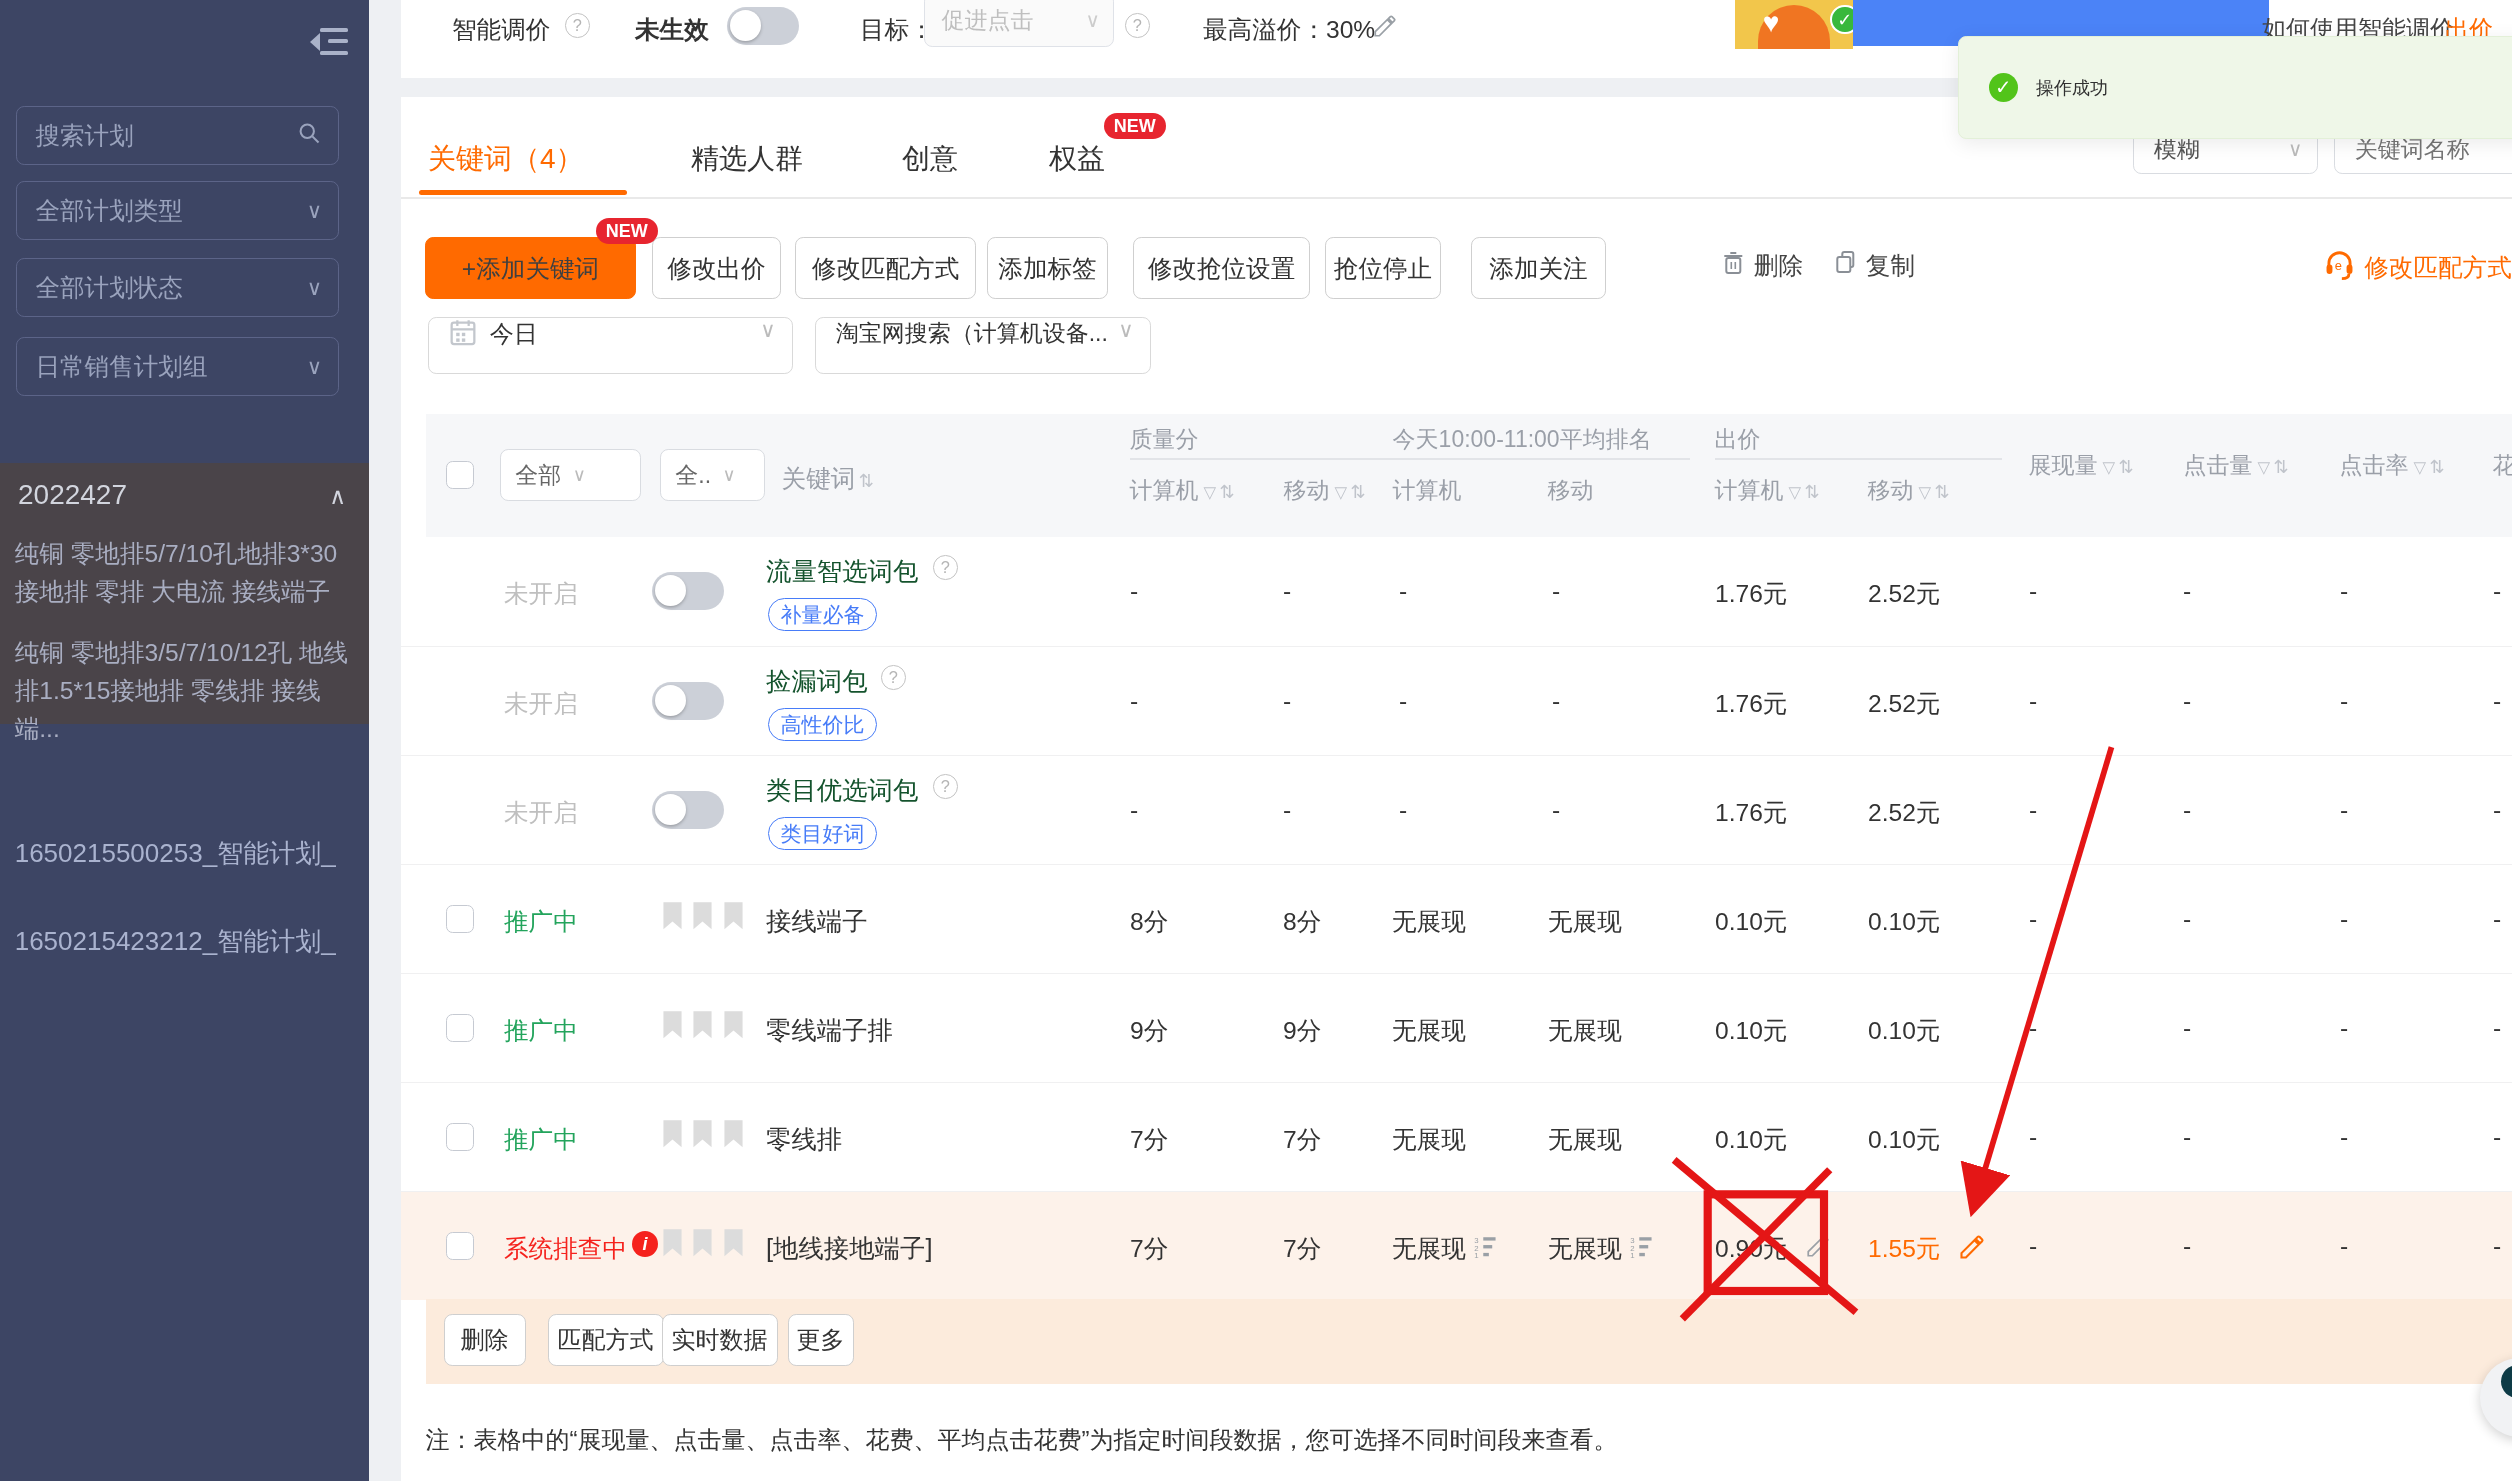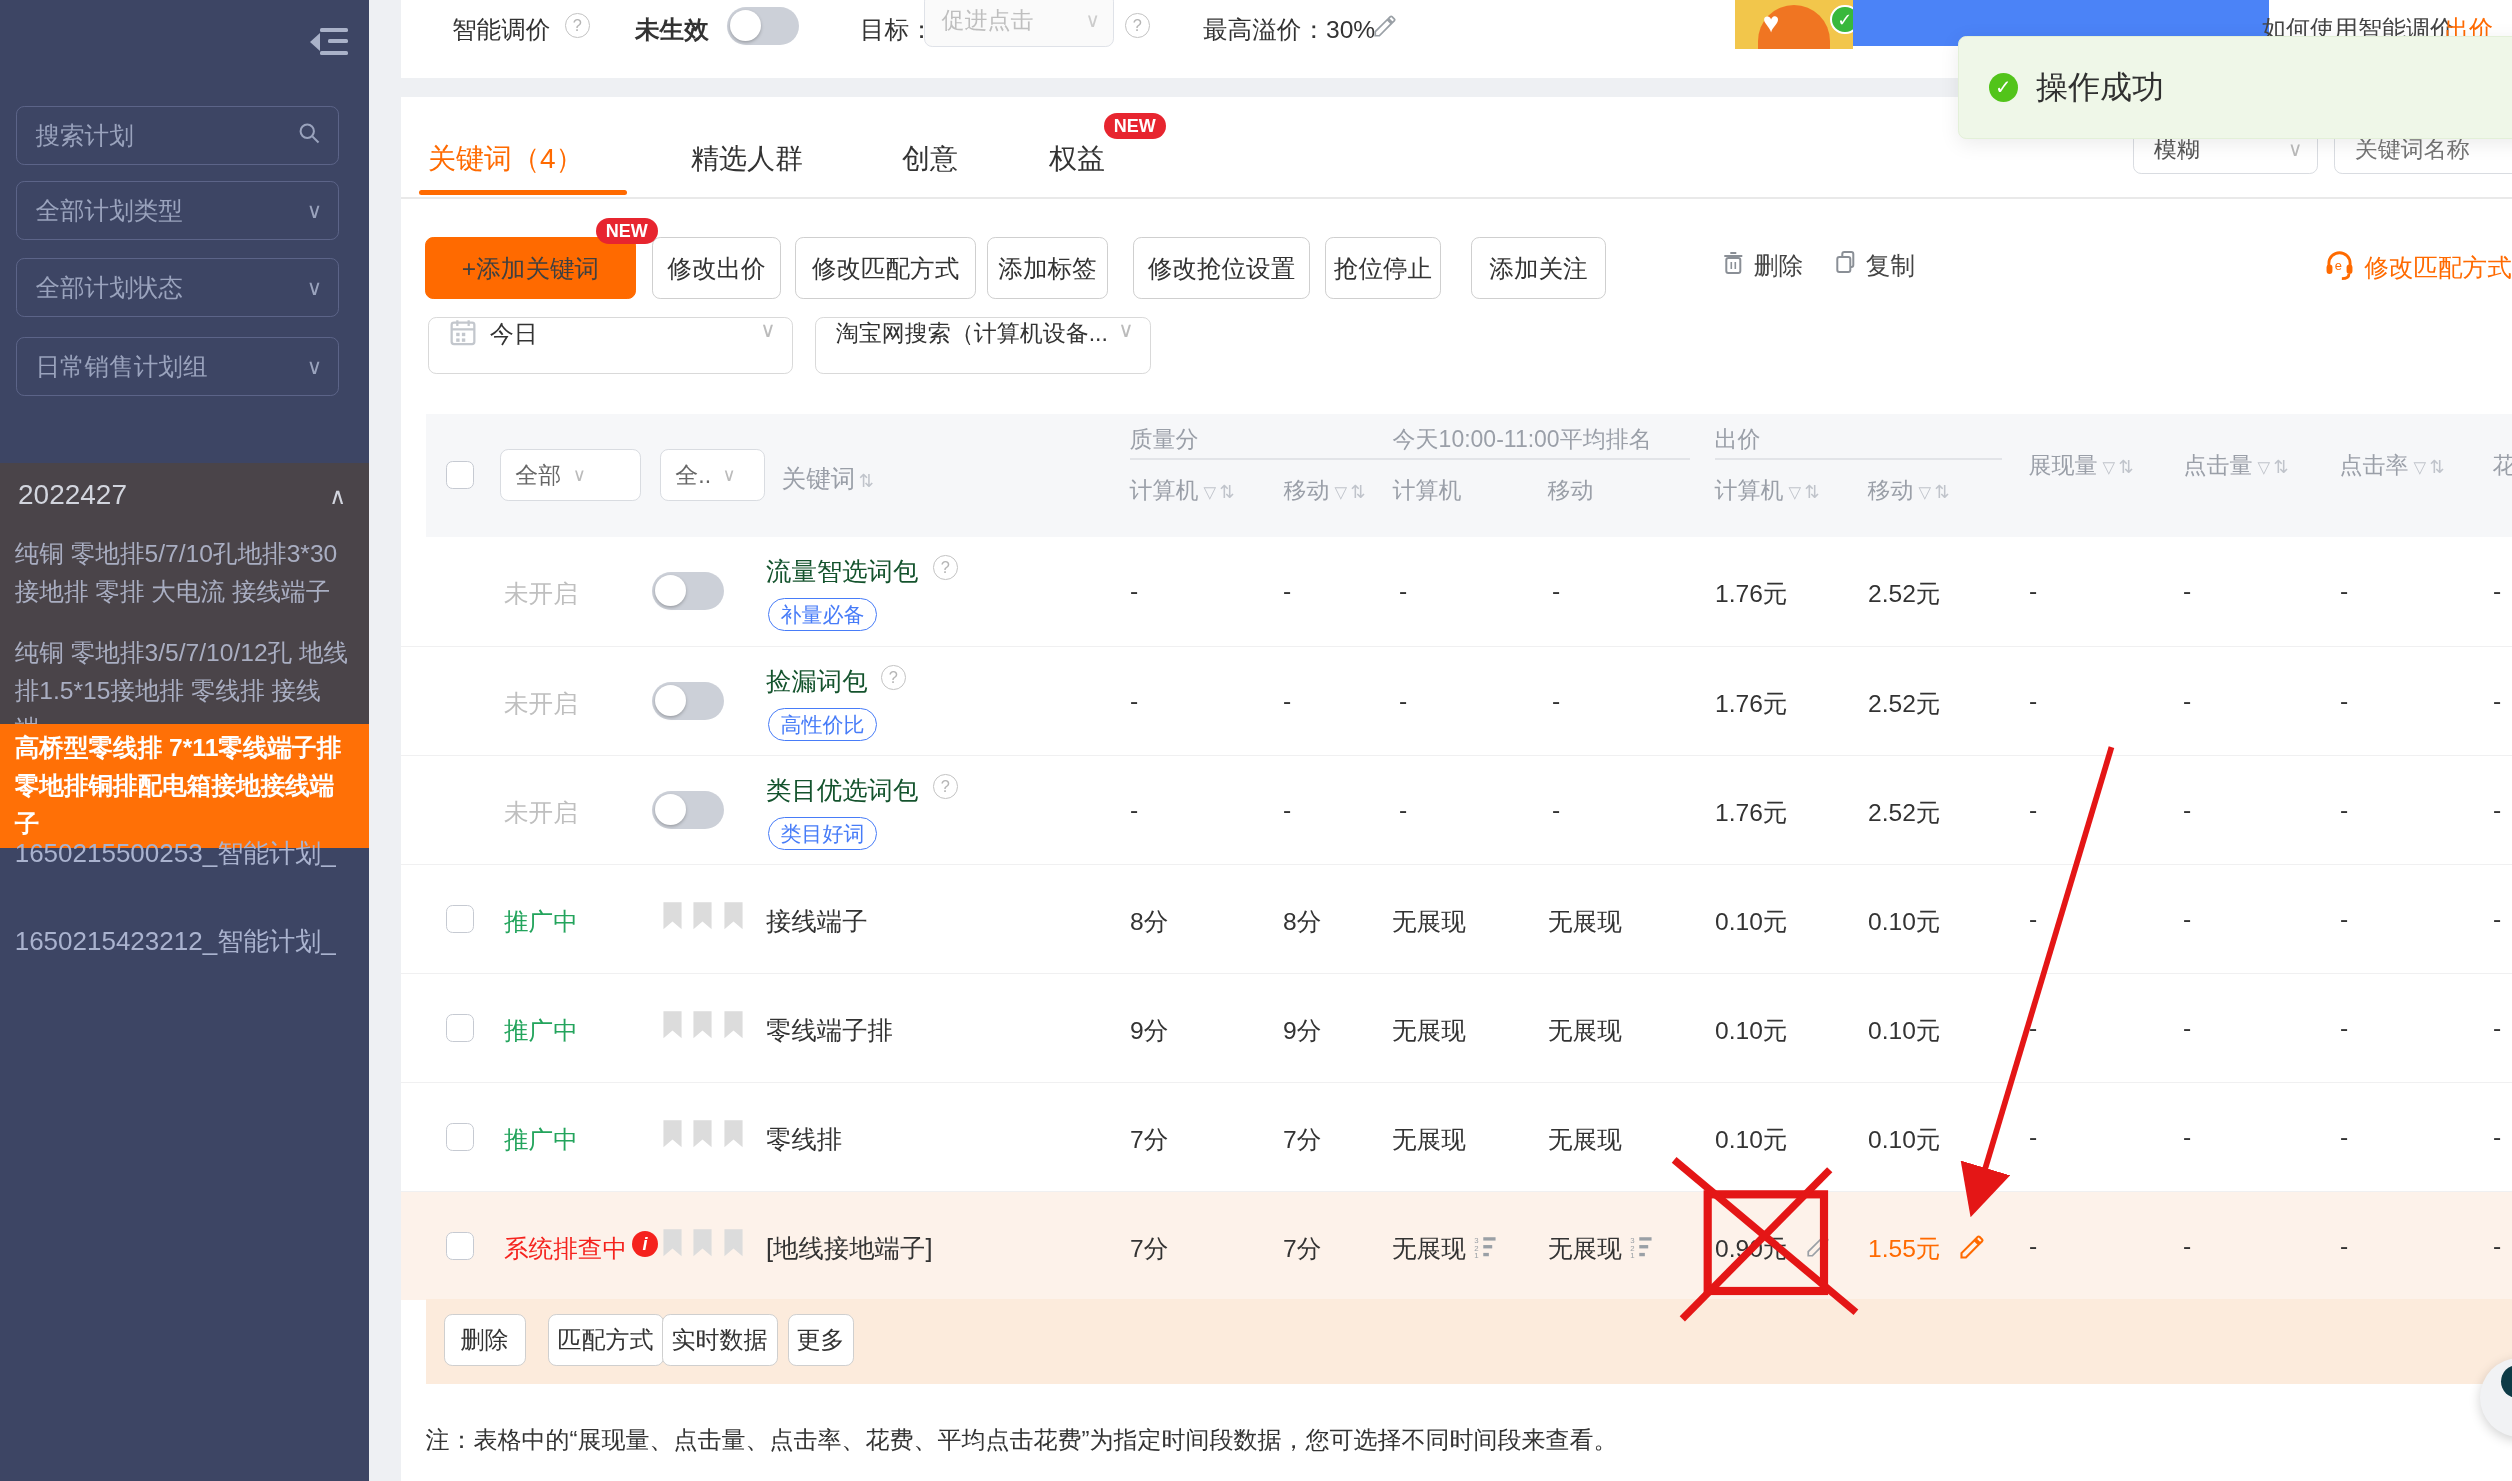--- a/index.html
+++ b/index.html
@@ -35,21 +35,21 @@
   
   .avatar{position:absolute;left:1735px;top:0;width:118px;height:49px;background:#f2c64b;overflow:hidden;}
   .avatar .blob{position:absolute;left:23px;top:4.9px;width:72px;height:57px;background:#f07522;border-radius:36px 36px 0 0;}
   .avatar .heart{position:absolute;left:0;top:6.6px;width:72px;text-align:center;color:#fff;font-size:28px;}
   .avatar-check{position:absolute;left:1830px;top:4.9px;width:29.5px;height:29.5px;border-radius:50%;background:#38b83c;border:2.5px solid #fff;box-sizing:border-box;color:#fff;font-size:18px;display:flex;align-items:center;justify-content:center;font-weight:bold;}
   .blue-bar{position:absolute;left:1853px;top:0;width:416px;height:46px;background:#4b83f7;}
   .top-links{position:absolute;top:13px;font-size:24px;}
   
   .toast{position:absolute;left:1958px;top:36px;width:590px;height:101px;background:#eff7e8;border:0.8px solid #e3f0d8;border-radius:8.2px;box-shadow:0 4.9px 19.7px rgba(0,0,0,.08);z-index:40;display:flex;align-items:center;}
   .toast .check{width:29.5px;height:29.5px;border-radius:50%;background:#52c41a;color:#fff;font-size:19.7px;font-weight:bold;display:flex;align-items:center;justify-content:center;margin-left:29.5px;}
-  .toast .msg{margin-left:18px;font-size:32px;color:#303030;}
+  .toast .msg{margin-left:18px;font-size:18px;color:#303030;}
   
   .main-panel{position:absolute;left:401px;top:97px;width:2111px;height:1385px;background:#fff;overflow:hidden;}
   .tab{position:absolute;top:43px;font-size:28px;color:#333;cursor:pointer;}
   .tab.active{color:#ff6a00;}
   .tab-underline{position:absolute;left:18px;top:93px;width:208px;height:4.9px;background:#ff6a00;border-radius:2.5px;}
   .tab-divider{position:absolute;left:0;top:100px;width:2111px;height:1.6px;background:#e9e9e9;}
   .new-badge{position:absolute;background:#e7252f;color:#fff;font-size:18px;border-radius:14px;padding:2.5px 9.8px;font-weight:bold;}
   .match-select{position:absolute;left:1732px;top:28px;width:185px;height:49px;border:1.6px solid #d9dce1;border-radius:8.2px;box-sizing:border-box;font-size:23px;color:#555;display:flex;align-items:center;padding:0 19.7px;background:#fff;}
   .match-select .chev{position:absolute;right:14.7px;color:#bbb;font-size:19.7px;}
   .kw-input{position:absolute;left:1933px;top:28px;width:229px;height:49px;border:1.6px solid #d9dce1;border-radius:8.2px;box-sizing:border-box;font-size:23px;color:#bfbfbf;background:#fff;padding:0 19.7px;font-family:"Liberation Sans","DejaVu Sans",sans-serif;}
@@ -129,23 +129,20 @@
     <div class="side-group">
       <div class="group-head">2022427</div>
       <div class="group-chev">∧</div>
       <div class="side-item" style="top:72px">
         <span class="txt">纯铜 零地排5/7/10孔地排3*30接地排 零排 大电流 接线端子</span>
       </div>
       <div class="side-item" style="top:171px">
         <span class="txt">纯铜 零地排3/5/7/10/12孔 地线排1.5*15接地排 零线排 接线端...</span>
       </div>
     </div>
-    <div class="side-item active" style="top:724px;padding:4.9px 0;">
-      <span class="txt">高桥型零线排 7*11零线端子排零地排铜排配电箱接地接线端子</span>
-    </div>
     <div class="side-item idplan" style="top:834px">
       <span class="txt">1650215500253_智能计划_</span>
     </div>
     <div class="side-item idplan" style="top:922px">
       <span class="txt">1650215423212_智能计划_</span>
     </div>
   </div>
 
   <div class="top-panel">
     <span class="tp-label" style="left:51px">智能调价</span>

